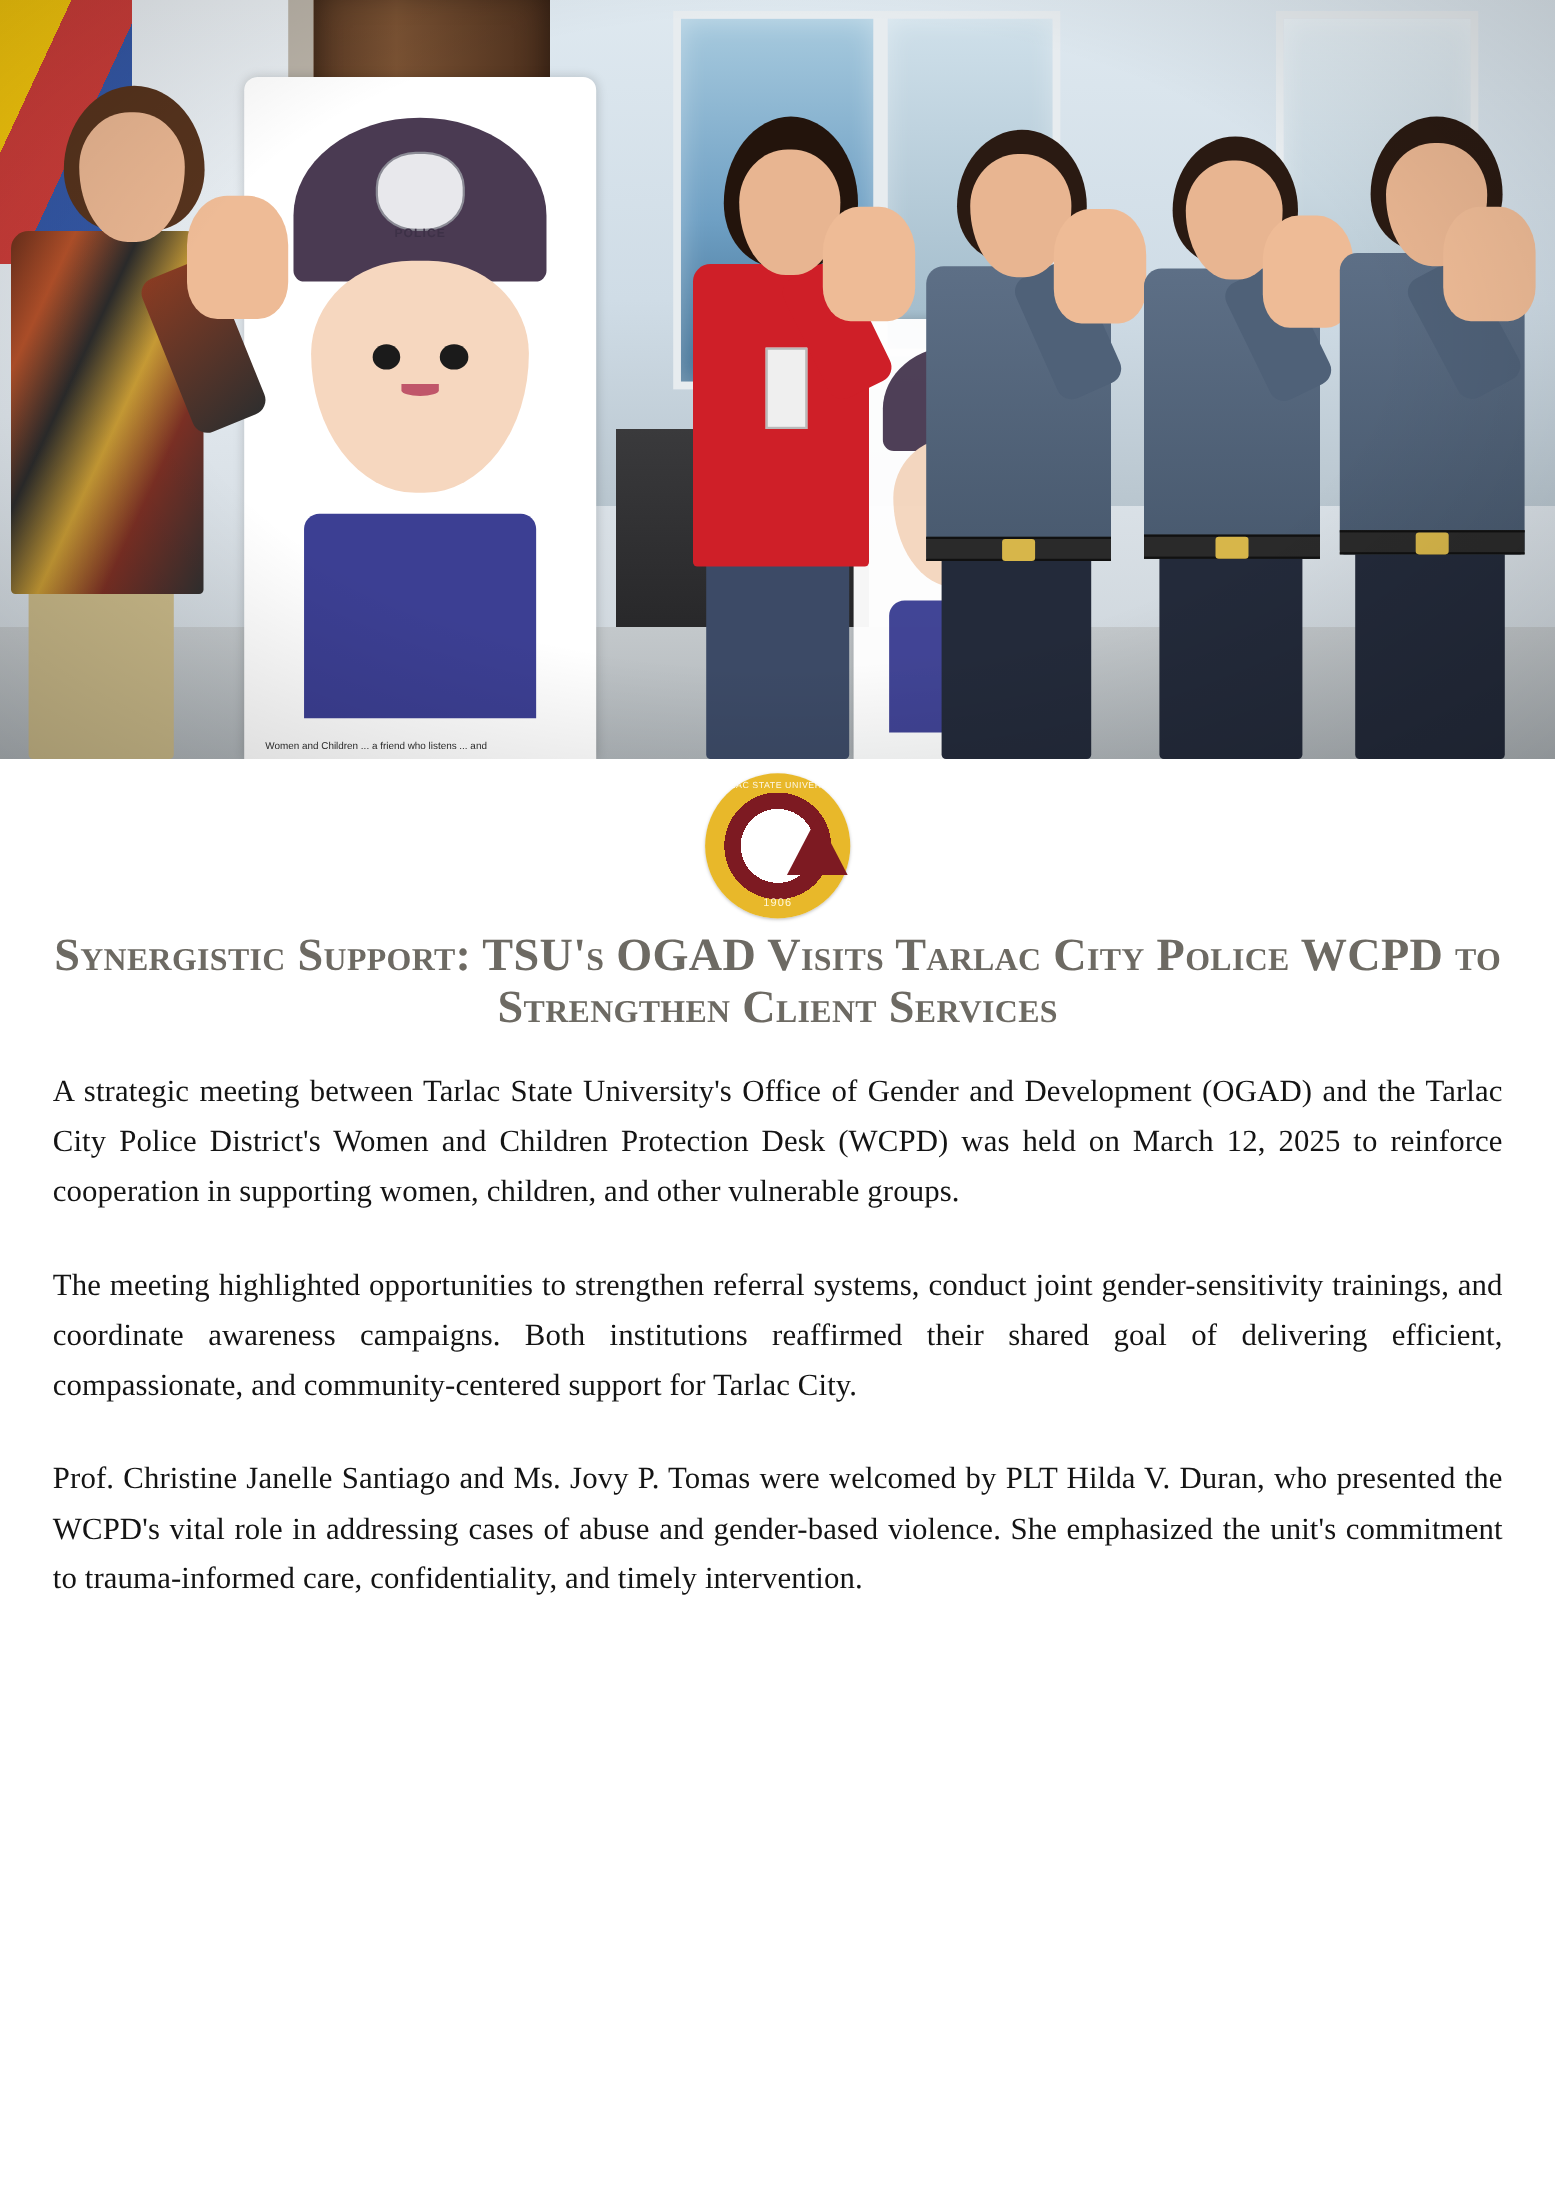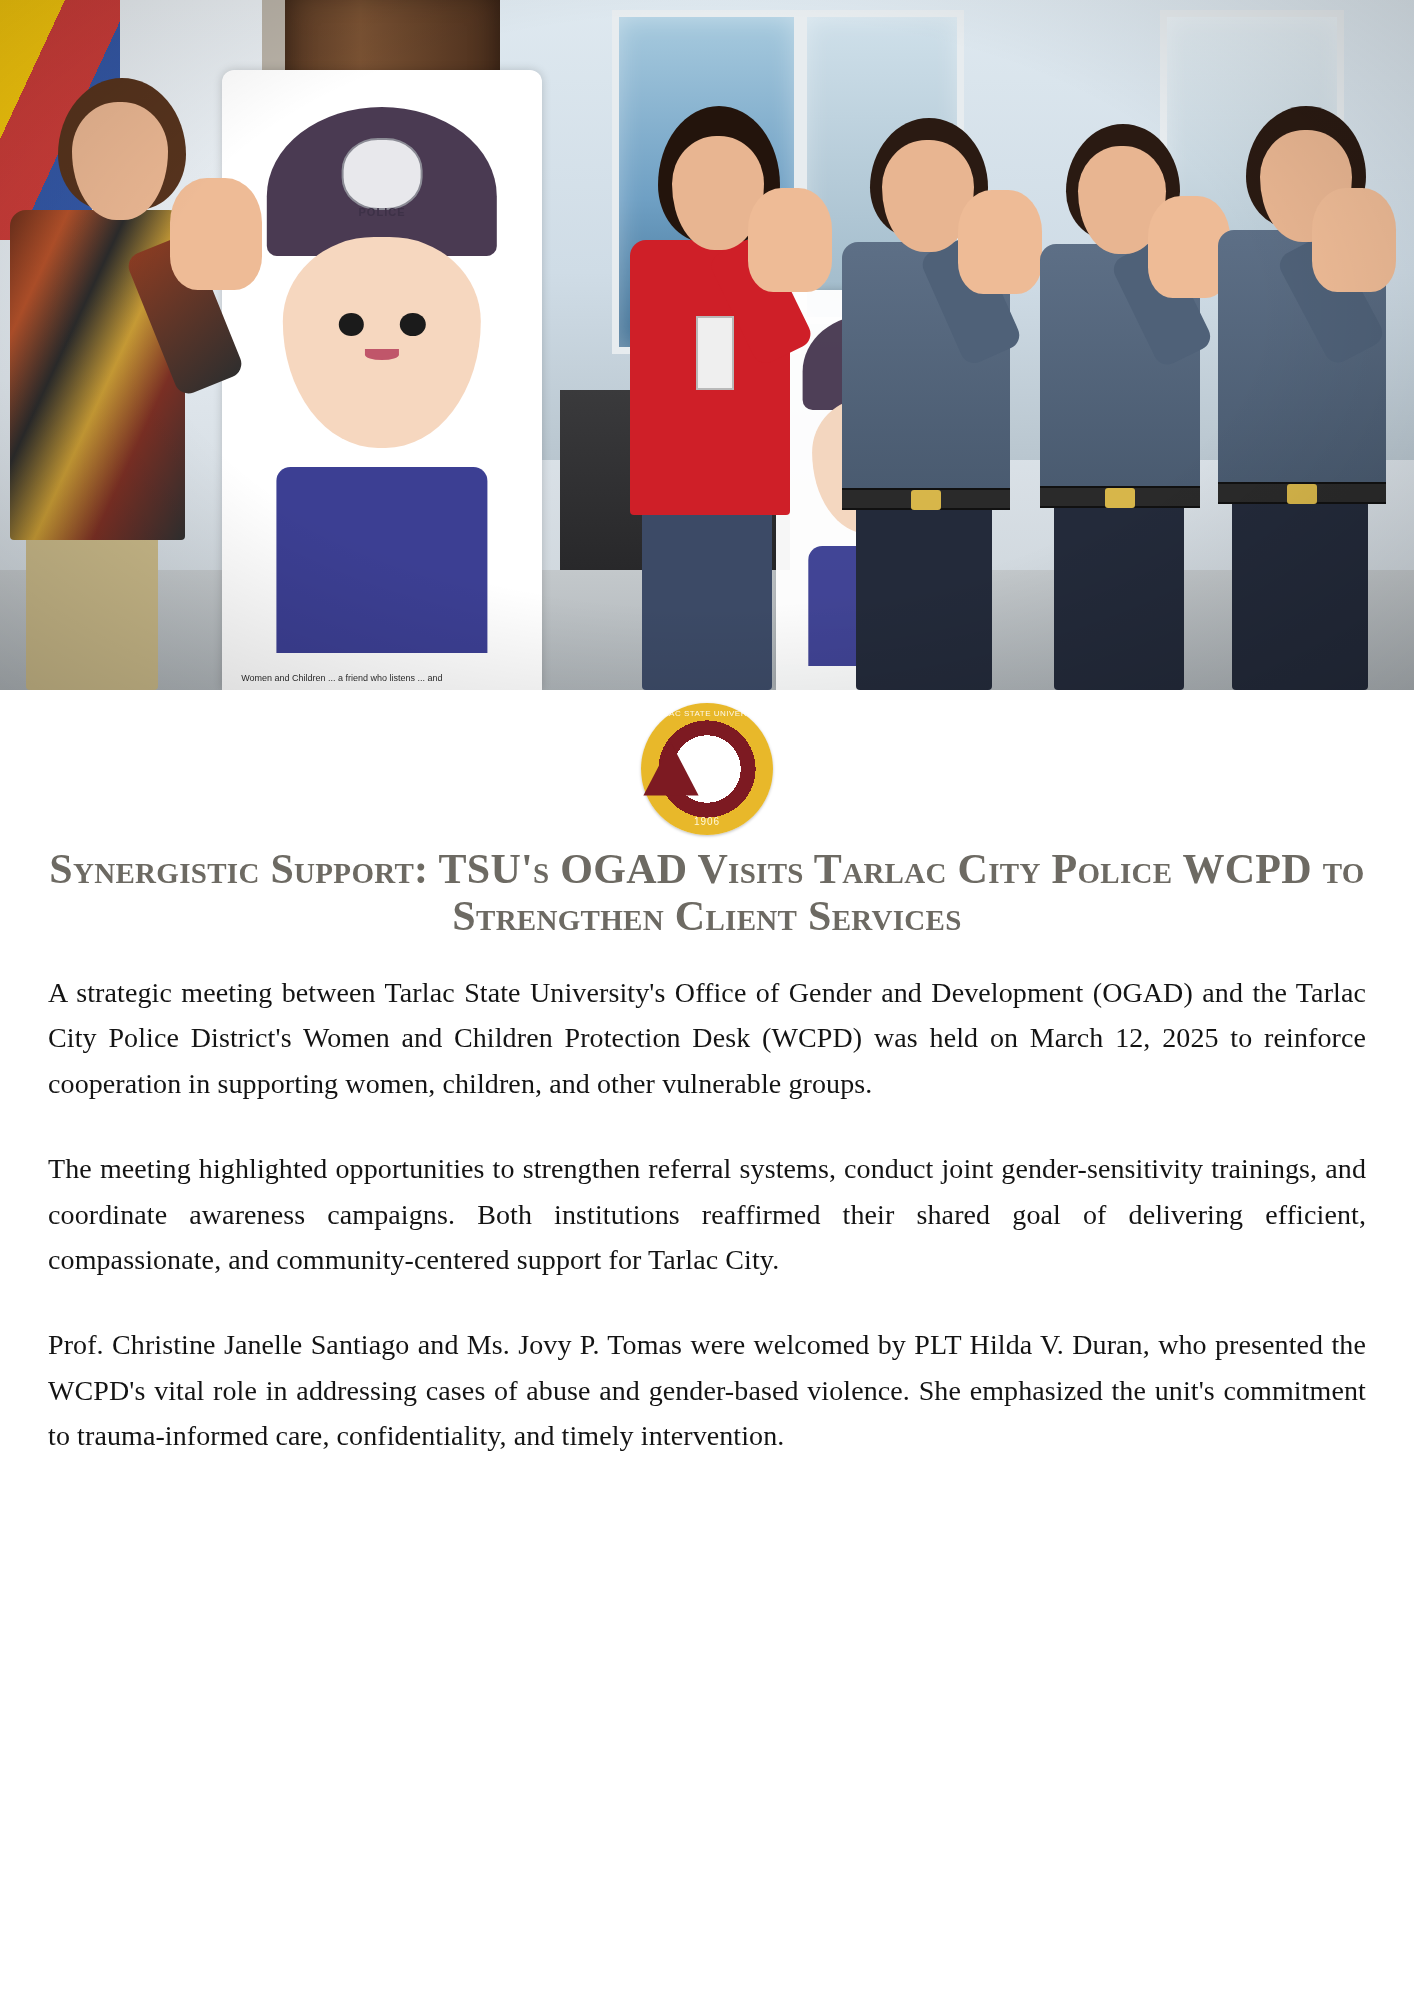--- a/index.html
+++ b/index.html
@@ -265,21 +265,21 @@
     justify-content: center;
     align-items: center;
     gap: 22px;
   }
   .seal {
     width: 132px; height: 132px;
     border-radius: 50%;
     position: relative;
     display: flex;
     align-items: center;
-    justify-content: flex-start;
+    justify-content: flex-end;
   }
   .seal-tsu {
     background:
       radial-gradient(circle at 50% 50%, #ffffff 0 36%, #7d1a22 36% 52%, #e8b82a 52% 78%, #c8972a 78% 86%, #7d1a22 86% 100%);
     box-shadow: 0 1px 3px rgba(0,0,0,.25);
   }
   .seal-tsu .inner {
     width: 60px; height: 60px;
     background: #7d1a22;
     clip-path: polygon(50% 6%, 96% 94%, 4% 94%);

